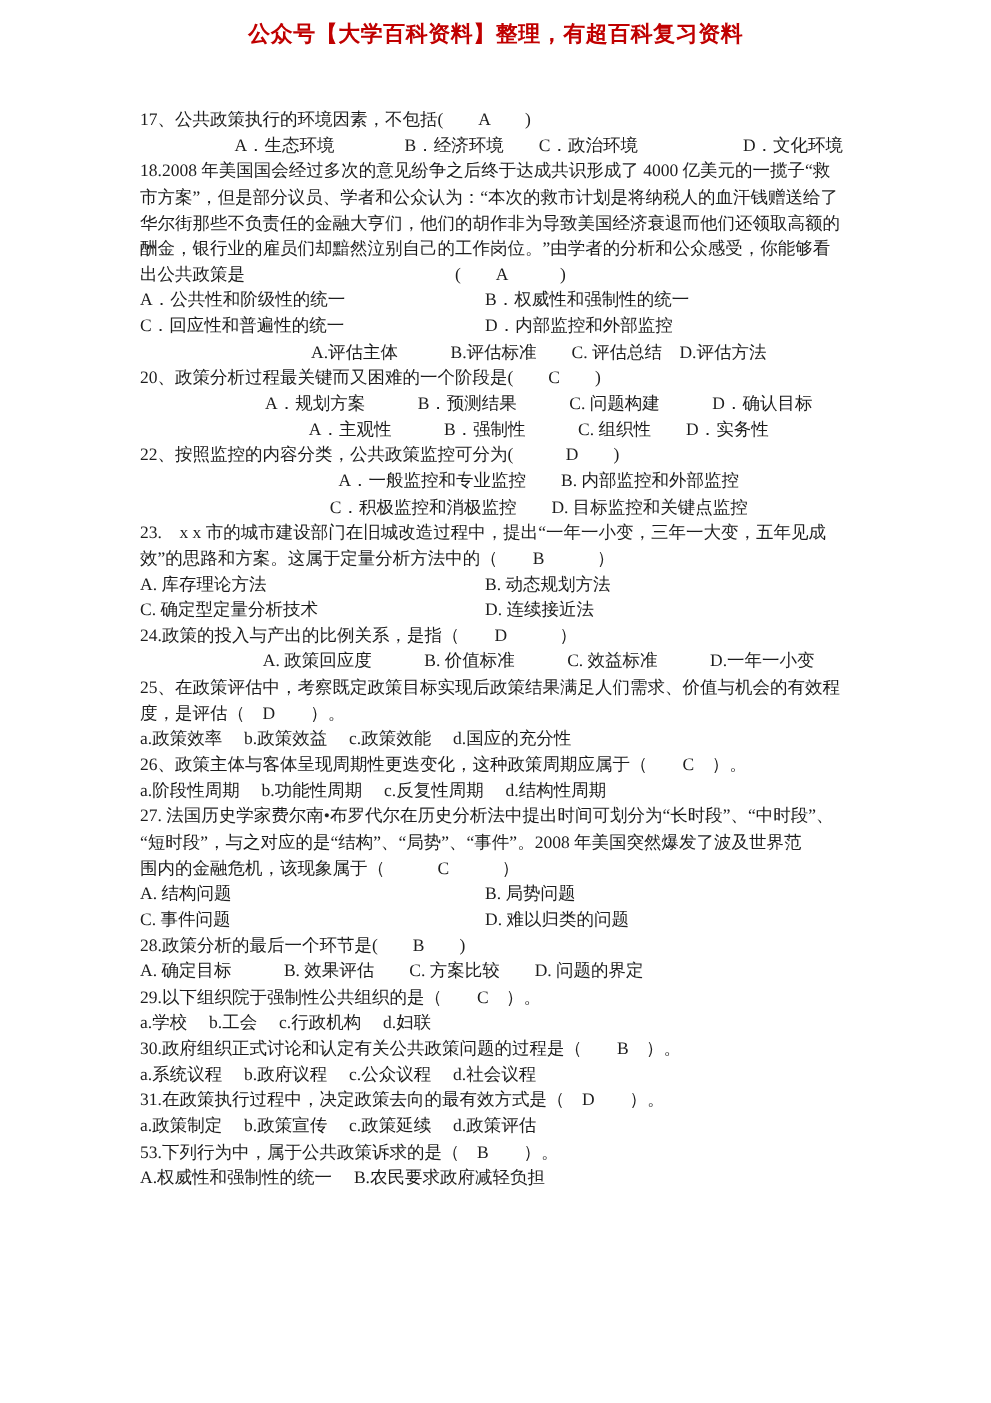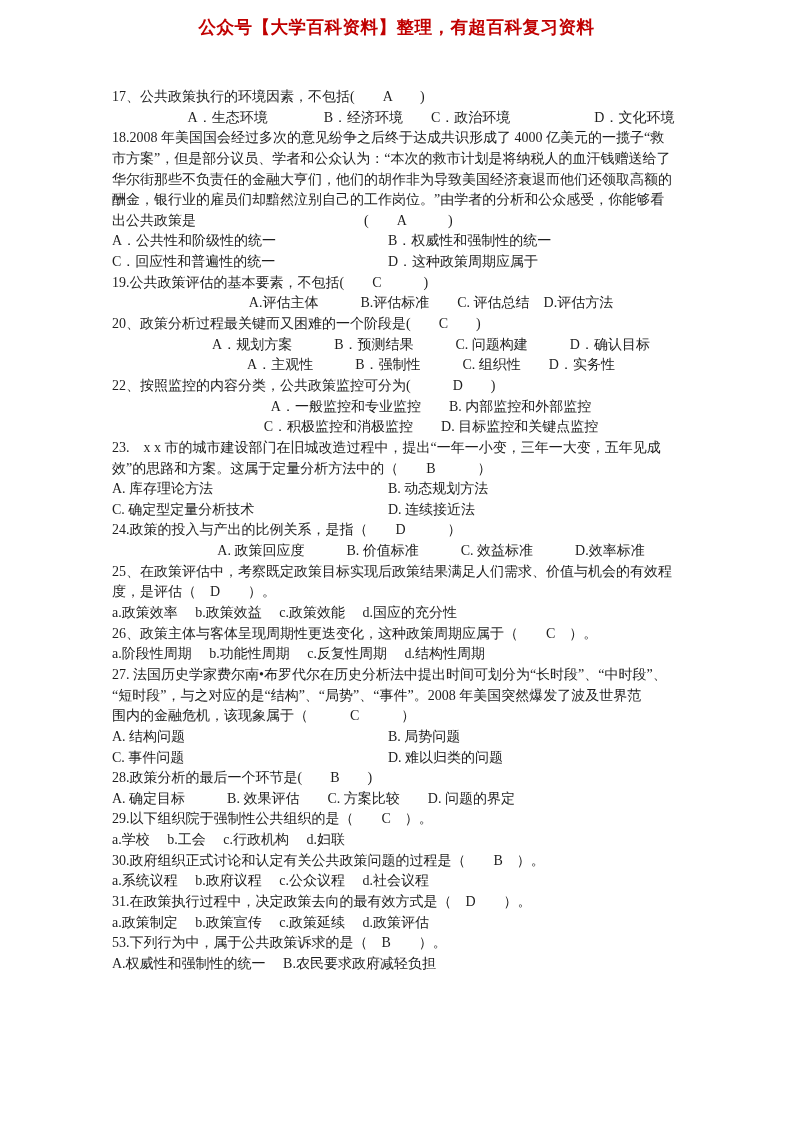--- a/index.html
+++ b/index.html
@@ -46,35 +46,34 @@
   <div class="doc-title" style="color: rgb(192, 0, 0);">公众号【大学百科资料】整理，有超百科复习资料</div>
   <div class="doc-body" id="doc-body">
       <div class="line">17、公共政策执行的环境因素，不包括(　　A　　)</div>
       <div class="line indent">A．生态环境　　　　B．经济环境　　C．政治环境　　　　　　D．文化环境</div>
       <div class="line">18.2008 年美国国会经过多次的意见纷争之后终于达成共识形成了 4000 亿美元的一揽子“救</div>
       <div class="line">市方案”，但是部分议员、学者和公众认为：“本次的救市计划是将纳税人的血汗钱赠送给了</div>
       <div class="line">华尔街那些不负责任的金融大亨们，他们的胡作非为导致美国经济衰退而他们还领取高额的</div>
       <div class="line">酬金，银行业的雇员们却黯然泣别自己的工作岗位。”由学者的分析和公众感受，你能够看</div>
       <div class="line">出公共政策是　　　　　　　　　　　　(　　A　　　)</div>
       <div class="line"><span class="col-left">A．公共性和阶级性的统一</span><span class="col-right">B．权威性和强制性的统一</span></div>
-      <div class="line"><span class="col-left">C．回应性和普遍性的统一</span><span class="col-right">D．这种政策周期应属于</span></div>
-      <div class="line">19.公共政策评估的基本要素，不包括(　　C　　　)</div>
+      <div class="line"><span class="col-left">C．回应性和普遍性的统一</span><span class="col-right">D．内部监控和外部监控</span></div>
       <div class="line indent">A.评估主体　　　B.评估标准　　C. 评估总结　D.评估方法</div>
       <div class="line">20、政策分析过程最关键而又困难的一个阶段是(　　C　　)</div>
       <div class="line indent">A．规划方案　　　B．预测结果　　　C. 问题构建　　　D．确认目标</div>
       <div class="line indent">A．主观性　　　B．强制性　　　C. 组织性　　D．实务性</div>
       <div class="line">22、按照监控的内容分类，公共政策监控可分为(　　　D　　)</div>
       <div class="line indent">A．一般监控和专业监控　　B. 内部监控和外部监控</div>
       <div class="line indent">C．积极监控和消极监控　　D. 目标监控和关键点监控</div>
       <div class="line">23.　x x 市的城市建设部门在旧城改造过程中，提出“一年一小变，三年一大变，五年见成</div>
       <div class="line">效”的思路和方案。这属于定量分析方法中的（　　B　　　）</div>
       <div class="line"><span class="col-left">A. 库存理论方法</span><span class="col-right">B. 动态规划方法</span></div>
       <div class="line"><span class="col-left">C. 确定型定量分析技术</span><span class="col-right">D. 连续接近法</span></div>
       <div class="line">24.政策的投入与产出的比例关系，是指（　　D　　　）</div>
-      <div class="line indent">A. 政策回应度　　　B. 价值标准　　　C. 效益标准　　　D.效率标准</div>
+      <div class="line indent">A. 政策回应度　　　B. 价值标准　　　C. 效益标准　　　D.一年一小变</div>
       <div class="line">25、在政策评估中，考察既定政策目标实现后政策结果满足人们需求、价值与机会的有效程</div>
       <div class="line">度，是评估（　D　　）。</div>
       <div class="line">a.政策效率　 b.政策效益　 c.政策效能　 d.国应的充分性</div>
       <div class="line">26、政策主体与客体呈现周期性更迭变化，这种政策周期应属于（　　C　）。</div>
       <div class="line">a.阶段性周期　 b.功能性周期　 c.反复性周期　 d.结构性周期</div>
       <div class="line">27. 法国历史学家费尔南•布罗代尔在历史分析法中提出时间可划分为“长时段”、“中时段”、</div>
       <div class="line">“短时段”，与之对应的是“结构”、“局势”、“事件”。2008 年美国突然爆发了波及世界范</div>
       <div class="line">围内的金融危机，该现象属于（　　　C　　　）</div>
       <div class="line"><span class="col-left">A. 结构问题</span><span class="col-right">B. 局势问题</span></div>
       <div class="line"><span class="col-left">C. 事件问题</span><span class="col-right">D. 难以归类的问题</span></div>

